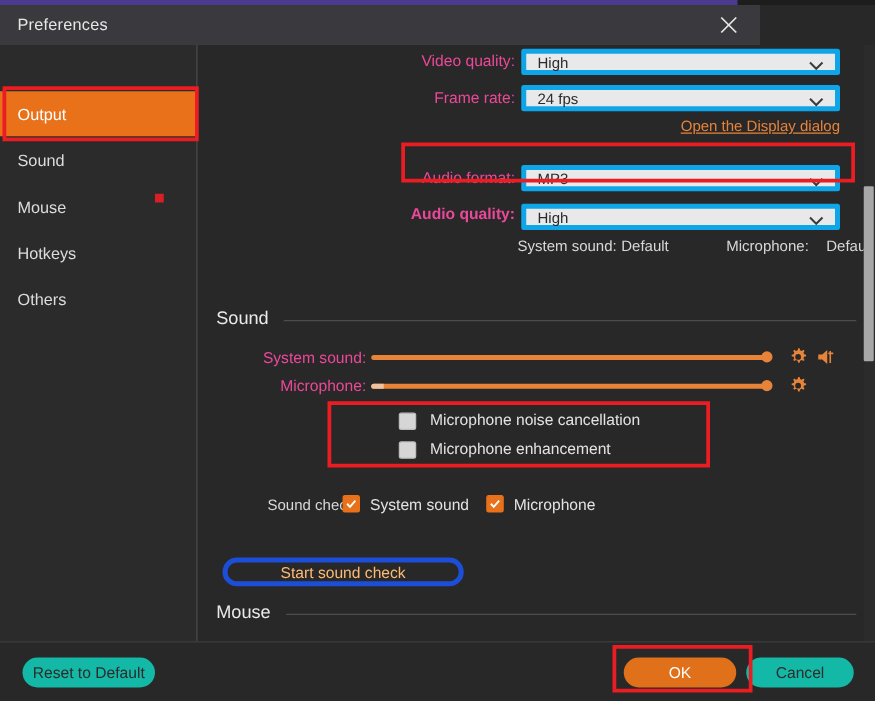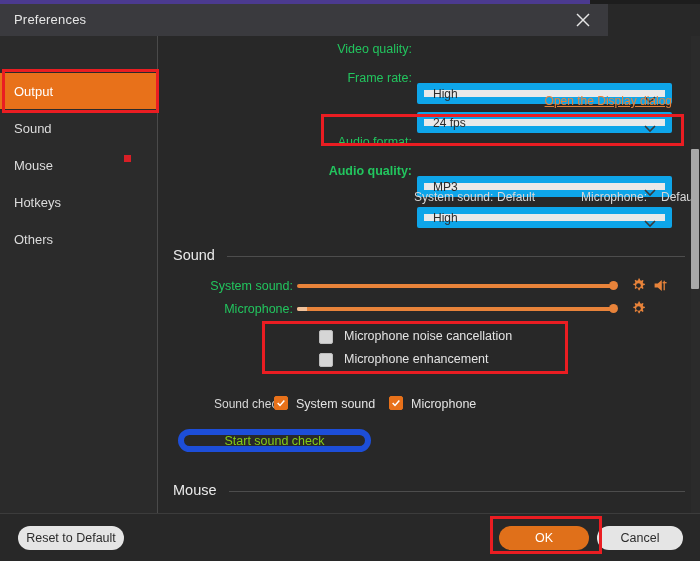--- a/index.html
+++ b/index.html
@@ -60,30 +60,29 @@
   }
 
   
   .content {
     position: absolute; left: 159px; top: 36px;
     width: 541px; height: 477px;
     background: #282828;
     overflow: hidden;
   }
   .lbl {
-    position: absolute; text-align: right; font-size: 12.5px; color: #22c55e;
+    position: absolute; text-align: right; font-size: 12.5px; color: #ec4899;
     white-space: nowrap;
   }
   .dropdown {
     position: absolute; left: 258px; width: 255px; height: 21px;
-    background: #e9e9e9; border: 7px solid #0ea5e9; border-radius: 2px;
+    background: #e9e9e9; border: 4px solid #0ea5e9; border-radius: 2px;
     display: flex; align-items: center;
     font-size: 12px; color: #2b2b2b; padding-left: 9px;
     cursor: pointer;
-    margin-top: 44px;
   }
   .dropdown .chev {
     position: absolute; right: 8px; top: 4px;
   }
   .linkrow {
     position: absolute; font-size: 12px; color: #e8833a;
     text-decoration: underline; cursor: pointer; white-space: nowrap;
   }
   .statictext {
     position: absolute; font-size: 12px; color: #d8d8d8; white-space: nowrap;
@@ -124,23 +123,23 @@
     position: absolute; font-size: 12.5px; color: #e3e3e3; white-space: nowrap;
   }
 
   
   .pill {
     position: absolute; border-radius: 14px;
     display: flex; align-items: center; justify-content: center;
     font-size: 12.5px; cursor: pointer; white-space: nowrap;
   }
   .pill.outline {
-    background: transparent; border: 6px solid #1d4ed8; color: #84cc16;
-  }
-  .pill.white { background: #e5e5e5; color: #2c2c2c; }
+    background: transparent; border: 4px solid #1d4ed8; color: #fdba74; margin-top: 17px;
+  }
+  .pill.white { background: #14b8a6; color: #2c2c2c; }
   .pill.orange { background: #e0701a; color: #ffffff; }
 
   
   .icn { position: absolute; cursor: pointer; }
 
   
   .scrollbar-track {
     position: absolute; right: 0px; top: 0px; width: 9px; height: 477px;
     background: #2b2b2b;
   }

